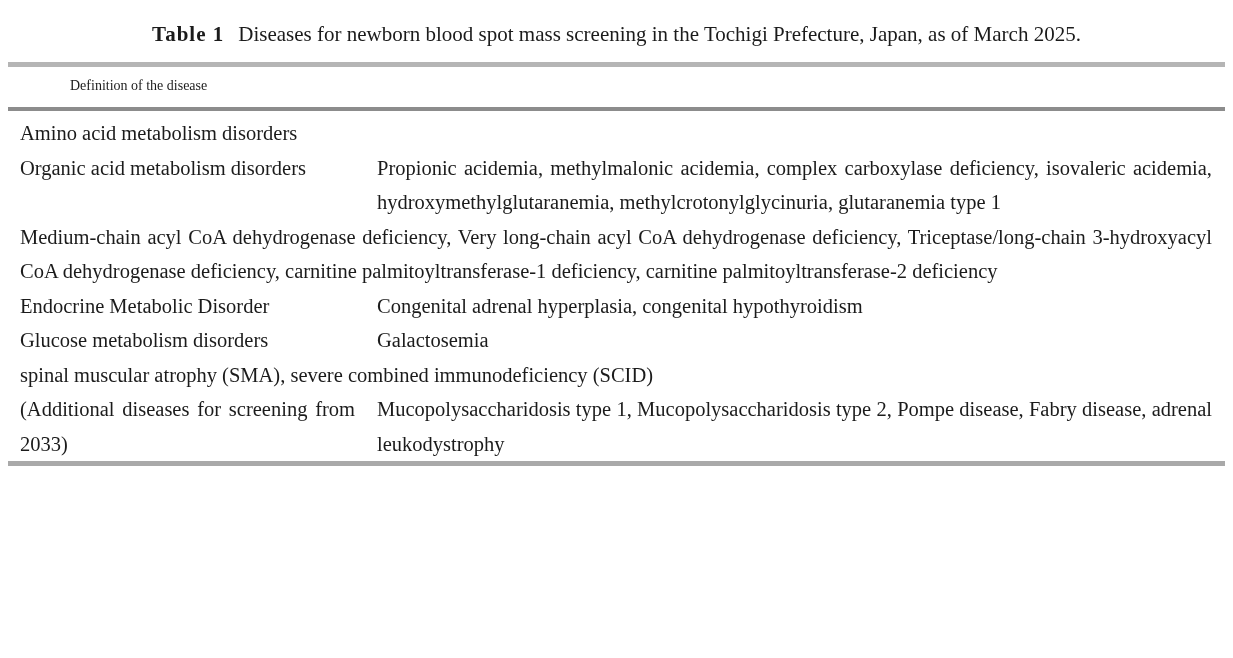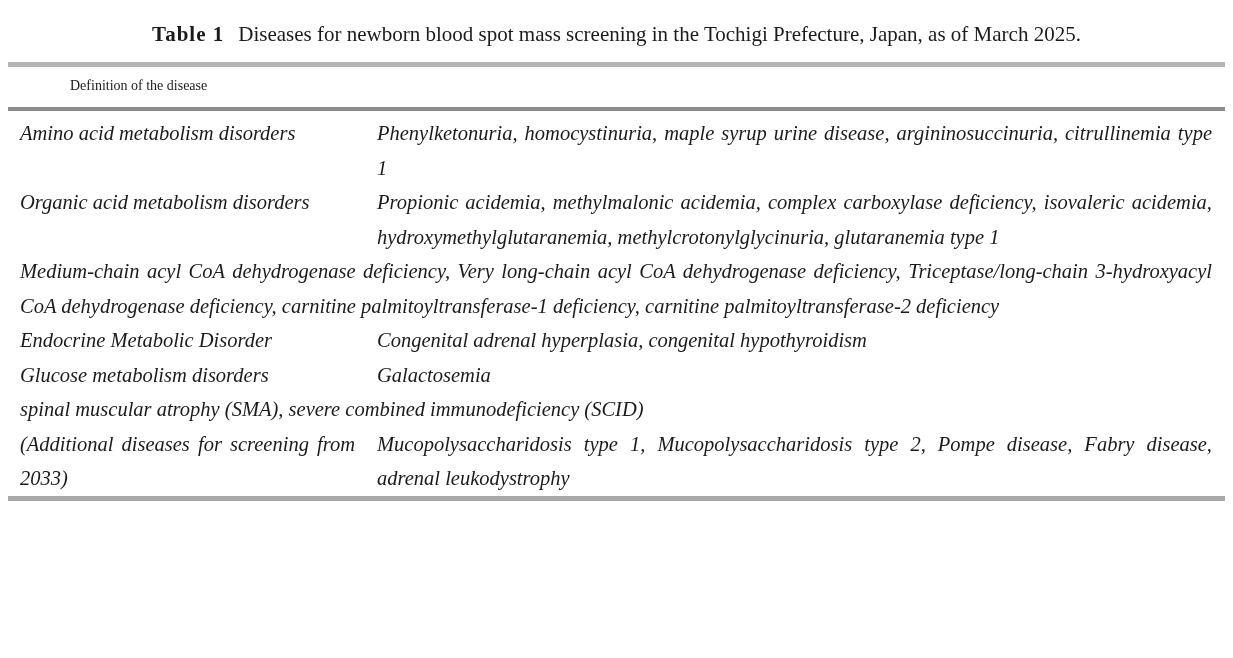--- a/index.html
+++ b/index.html
@@ -64,21 +64,20 @@
     padding-right: 130px;
   }
   .tbody {
     padding: 5px 21px 0 20px;
     font-size: 20.5px;
     line-height: 34.5px;
   }
   .trow {
     display: flex;
     align-items: flex-start;
-    font-style: italic;
   }
   .cell-def {
     flex: none;
     width: 357px;
     box-sizing: border-box;
     padding-right: 22px;
     text-align: justify;
   }
   .cell-name {
     flex: 1;
@@ -99,21 +98,20 @@
   <div class="header-row">
     <div class="header-def">Definition of the disease</div>
   </div>
 
   <div class="rule rule-header"></div>
 
   <div class="tbody">
 
     <div class="trow">
       <div class="cell-def">Amino acid metabolism disorders</div>
-      <div class="cell-name">Phenylketonuria, homocystinuria, maple syrup urine disease, argininosuccinuria, citrullinemia type 1</div>
     </div>
 
     <div class="trow">
       <div class="cell-def">Organic acid metabolism disorders</div>
       <div class="cell-name">Propionic acidemia, methylmalonic acidemia, complex carboxylase deficiency, isovaleric acidemia, hydroxymethylglutaranemia, methylcrotonylglycinuria, glutaranemia type 1</div>
     </div>
 
     <div class="trow">
       <div class="cell-name">Medium-chain acyl CoA dehydrogenase deficiency, Very long-chain acyl CoA dehydrogenase deficiency, Triceptase/long-chain 3-hydroxyacyl CoA dehydrogenase deficiency, carnitine palmitoyltransferase-1 deficiency, carnitine palmitoyltransferase-2 deficiency</div>
     </div>

